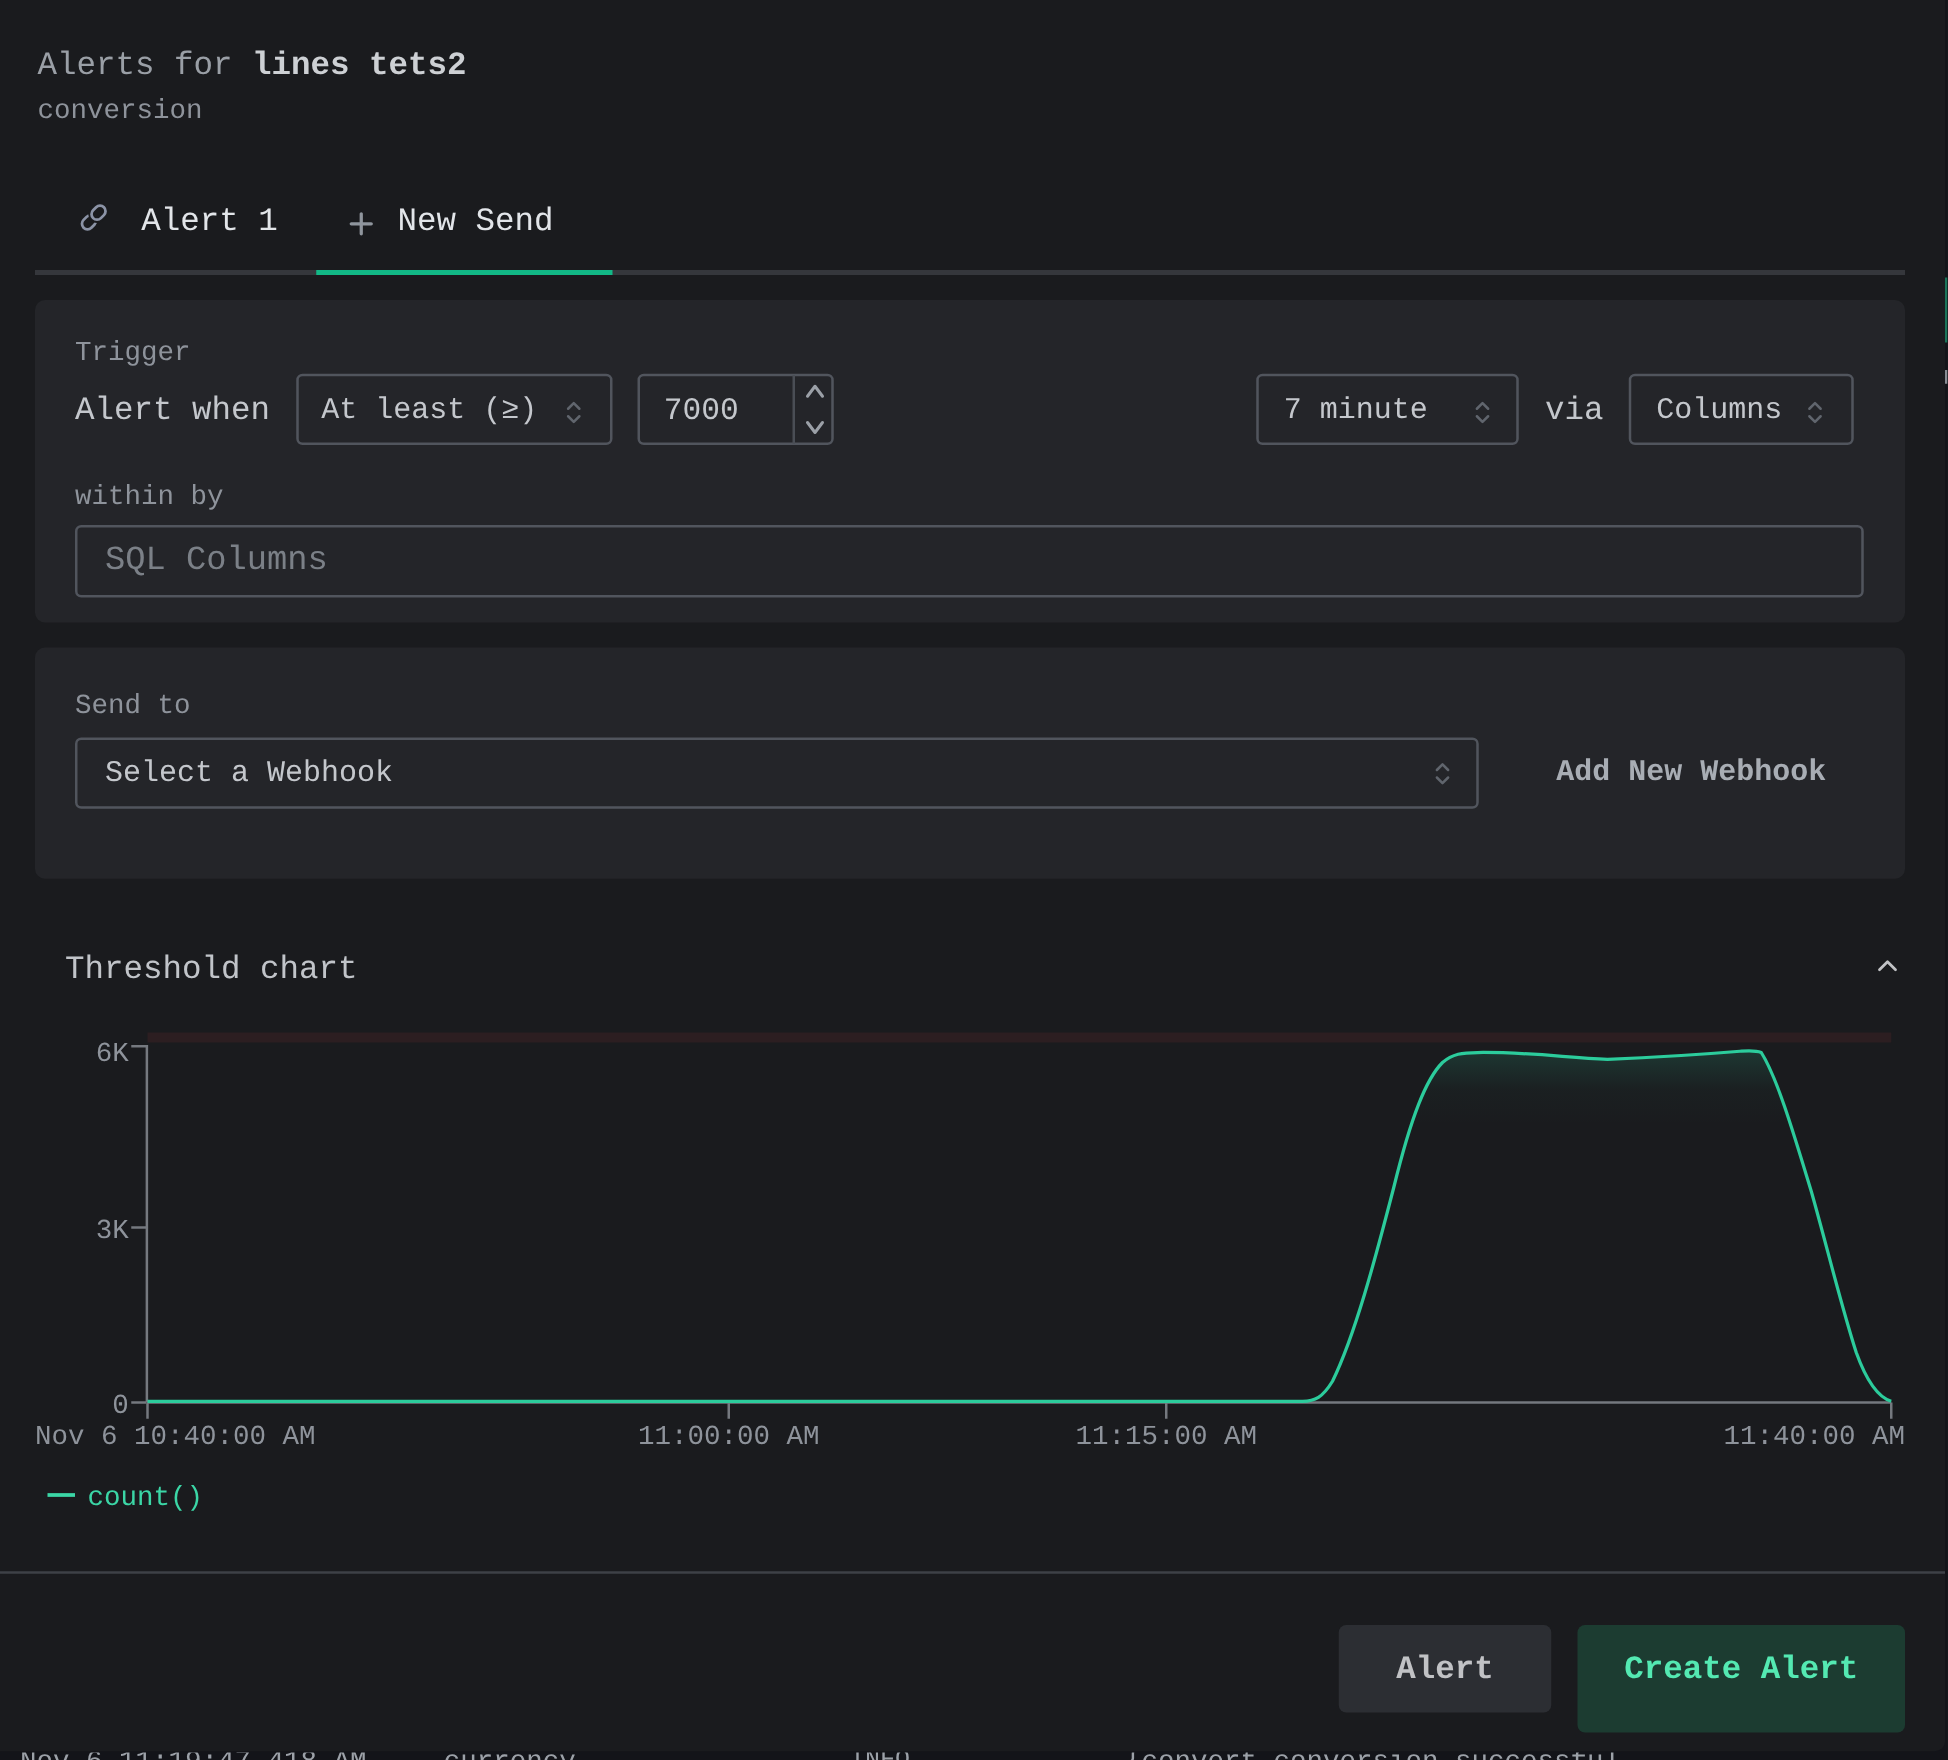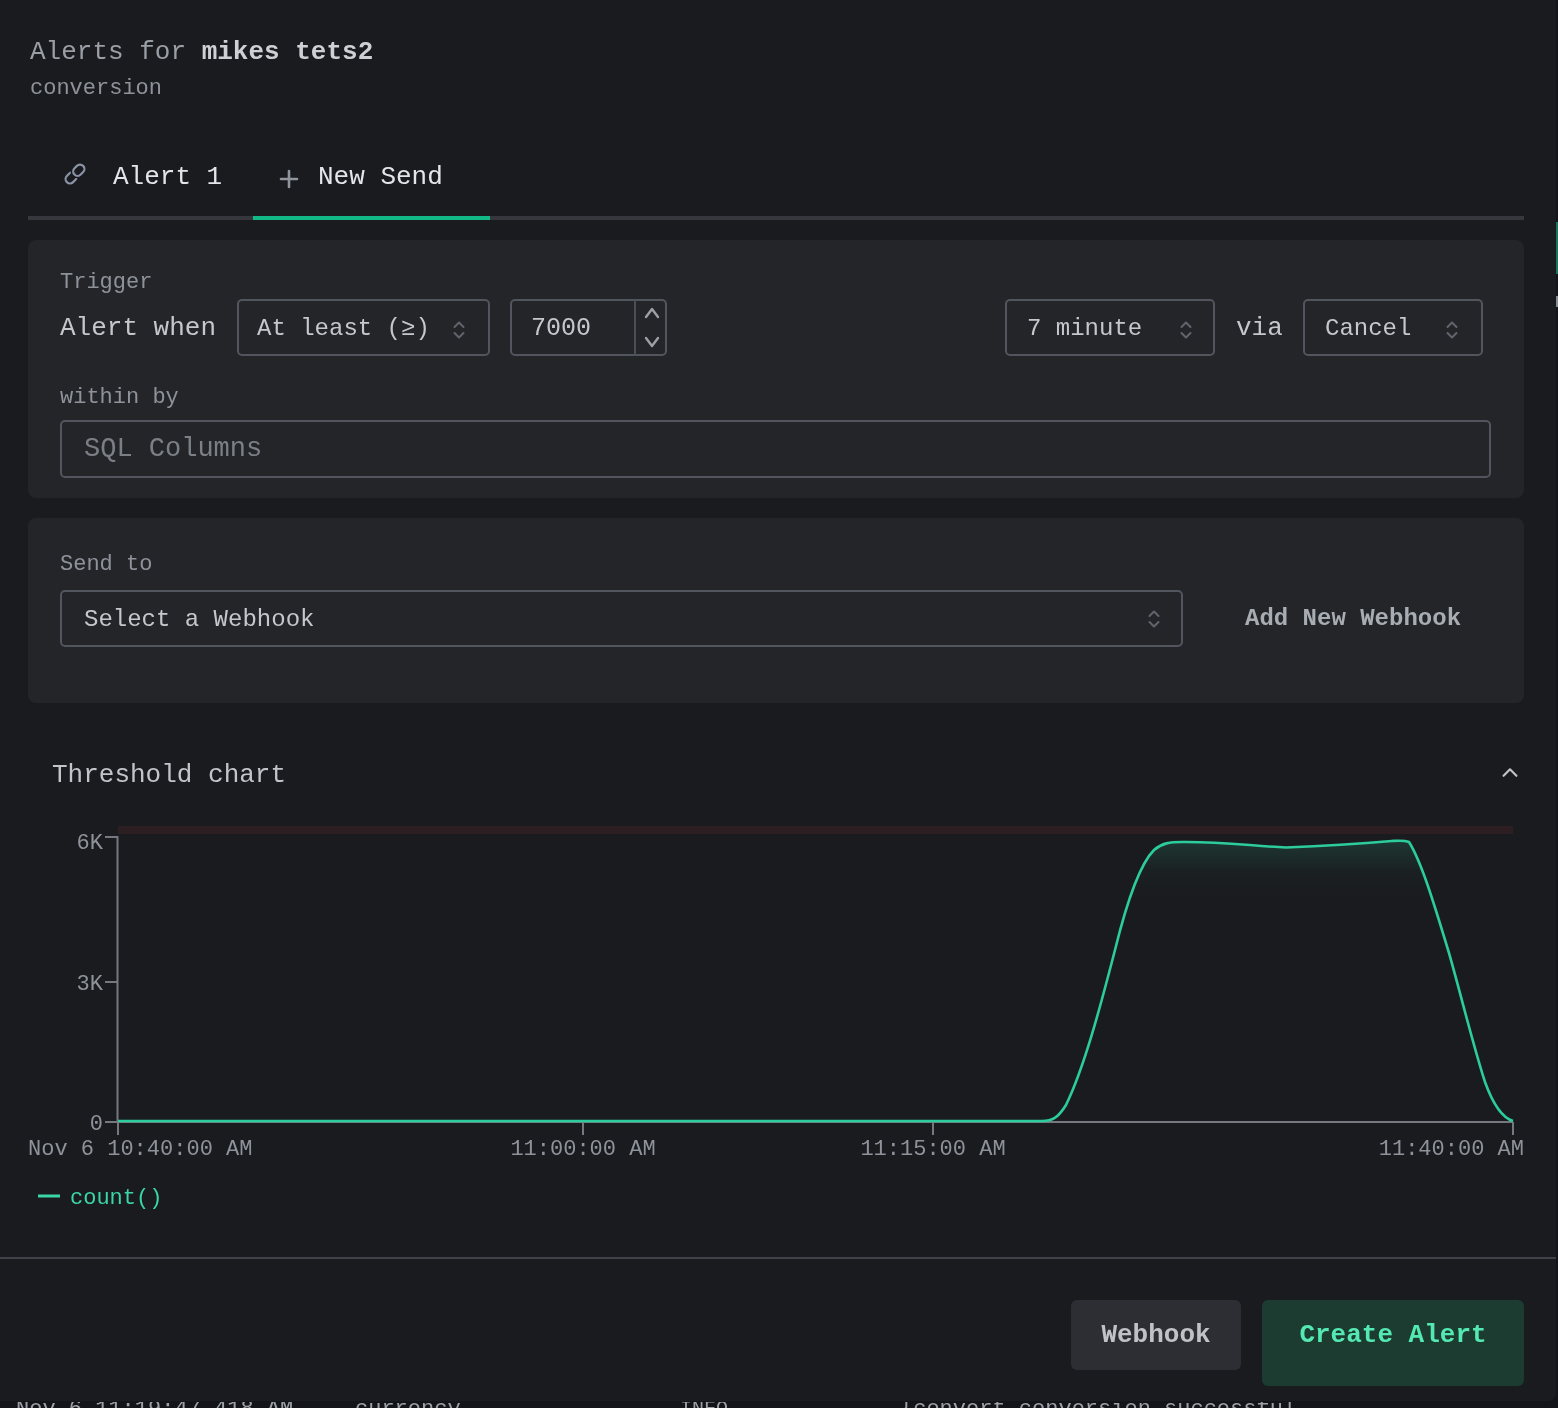--- a/index.html
+++ b/index.html
@@ -21,21 +21,21 @@
 <div class="abs" style="left:1555px; top:296px; width:3px; height:11px; background:#878C93;"></div>
 <div class="abs" style="left:0; top:1402px; width:1558px; height:6px; overflow:hidden;">
   <div style="position:absolute; left:16px; top:-5px; font-size:22px; color:#9CA1A8; white-space:pre;">Nov 6 11:19:47.418 AM</div>
   <div style="position:absolute; left:355px; top:-5px; font-size:22px; color:#9CA1A8;">currency</div>
   <div style="position:absolute; left:680px; top:-5px; font-size:20px; color:#9CA1A8;">INFO</div>
   <div style="position:absolute; left:900px; top:-5px; font-size:22px; color:#9CA1A8;">{convert conversion successful</div>
 </div>
 
 <div class="modal">
 
-  <div class="abs" style="left:30px; top:37px; font-size:26px; color:#9A9FA6;">Alerts for <b style="color:#CDD0D4;">mikes tets2</b></div>
+  <div class="abs" style="left:30px; top:37px; font-size:26px; color:#9A9FA6;">Alerts for <b style="color:#CDD0D4;">lines tets2</b></div>
   <div class="abs lbl" style="left:30px; top:76px;">conversion</div>
 
   <svg class="abs" style="left:63px; top:162px;" width="24" height="24" viewBox="0 0 24 24" fill="none">
     <g transform="rotate(45 12 12)">
       <rect x="7.6" y="11.3" width="8.8" height="12.2" rx="4.4" stroke="#8B93A6" stroke-width="2.2"></rect>
       <rect x="7.6" y="0.5" width="8.8" height="12.2" rx="4.4" stroke="#1A1B1E" stroke-width="5.2"></rect>
       <rect x="7.6" y="0.5" width="8.8" height="12.2" rx="4.4" stroke="#8B93A6" stroke-width="2.2"></rect>
     </g>
   </svg>
   <div class="abs" style="left:113px; top:162px; font-size:26px; color:#E2E5E9;">Alert 1</div>
@@ -72,21 +72,21 @@
     <div class="ctl" style="left:977px; top:59px; width:210px;"></div>
     <div class="abs ctltxt" style="left:999px; top:75px;">7 minute</div>
     <svg class="abs" style="left:1151px; top:79px;" width="14" height="22" viewBox="0 0 14 22" fill="none" stroke="#60656D" stroke-width="2" stroke-linecap="round" stroke-linejoin="round">
       <path d="M2.5 8 L7 3.5 L11.5 8"></path>
         <path d="M2.5 14 L7 18.5 L11.5 14"></path>
     </svg>
 
     <div class="abs rowtxt" style="left:1208px; top:73px;">via</div>
 
     <div class="ctl" style="left:1275px; top:59px; width:180px;"></div>
-    <div class="abs ctltxt" style="left:1297px; top:75px;">Cancel</div>
+    <div class="abs ctltxt" style="left:1297px; top:75px;">Columns</div>
     <svg class="abs" style="left:1417px; top:79px;" width="14" height="22" viewBox="0 0 14 22" fill="none" stroke="#60656D" stroke-width="2" stroke-linecap="round" stroke-linejoin="round">
       <path d="M2.5 8 L7 3.5 L11.5 8"></path>
         <path d="M2.5 14 L7 18.5 L11.5 14"></path>
     </svg>
 
     <div class="abs lbl" style="left:32px; top:145px;">within by</div>
     <div class="ctl" style="left:32px; top:180px; width:1431px; height:58px;"></div>
     <div class="abs" style="left:56px; top:194px; font-size:27px; color:#7B8087;">SQL Columns</div>
   </div>
 
@@ -138,16 +138,16 @@
     <text x="28" y="1155" font-family="Liberation Mono, monospace" font-size="22" fill="#8E939B">Nov 6 10:40:00 AM</text>
     <text x="583" y="1155" text-anchor="middle" font-family="Liberation Mono, monospace" font-size="22" fill="#8E939B">11:00:00 AM</text>
     <text x="933" y="1155" text-anchor="middle" font-family="Liberation Mono, monospace" font-size="22" fill="#8E939B">11:15:00 AM</text>
     <text x="1524" y="1155" text-anchor="end" font-family="Liberation Mono, monospace" font-size="22" fill="#8E939B">11:40:00 AM</text>
 
     <line x1="38" y1="1196" x2="60" y2="1196" stroke="#3BD6A6" stroke-width="3"></line>
     <text x="70" y="1204" font-family="Liberation Mono, monospace" font-size="22" fill="#3BD6A6">count()</text>
   </svg>
 
   <div class="abs" style="left:0; top:1257px; width:1556px; height:2px; background:#3E4147;"></div>
-  <div class="abs" style="left:1071px; top:1300px; width:170px; height:70px; background:#2C2E33; border-radius:6px; text-align:center; line-height:70px; font-size:26px; font-weight:bold; color:#C1C2C5;">Webhook</div>
+  <div class="abs" style="left:1071px; top:1300px; width:170px; height:70px; background:#2C2E33; border-radius:6px; text-align:center; line-height:70px; font-size:26px; font-weight:bold; color:#C1C2C5;">Alert</div>
   <div class="abs" style="left:1262px; top:1300px; width:262px; height:86px; background:#1C3C31; border-radius:6px; text-align:center; line-height:70px; font-size:26px; font-weight:bold; color:#54E9B2;">Create Alert</div>
 
 </div>
 
 </body></html>

